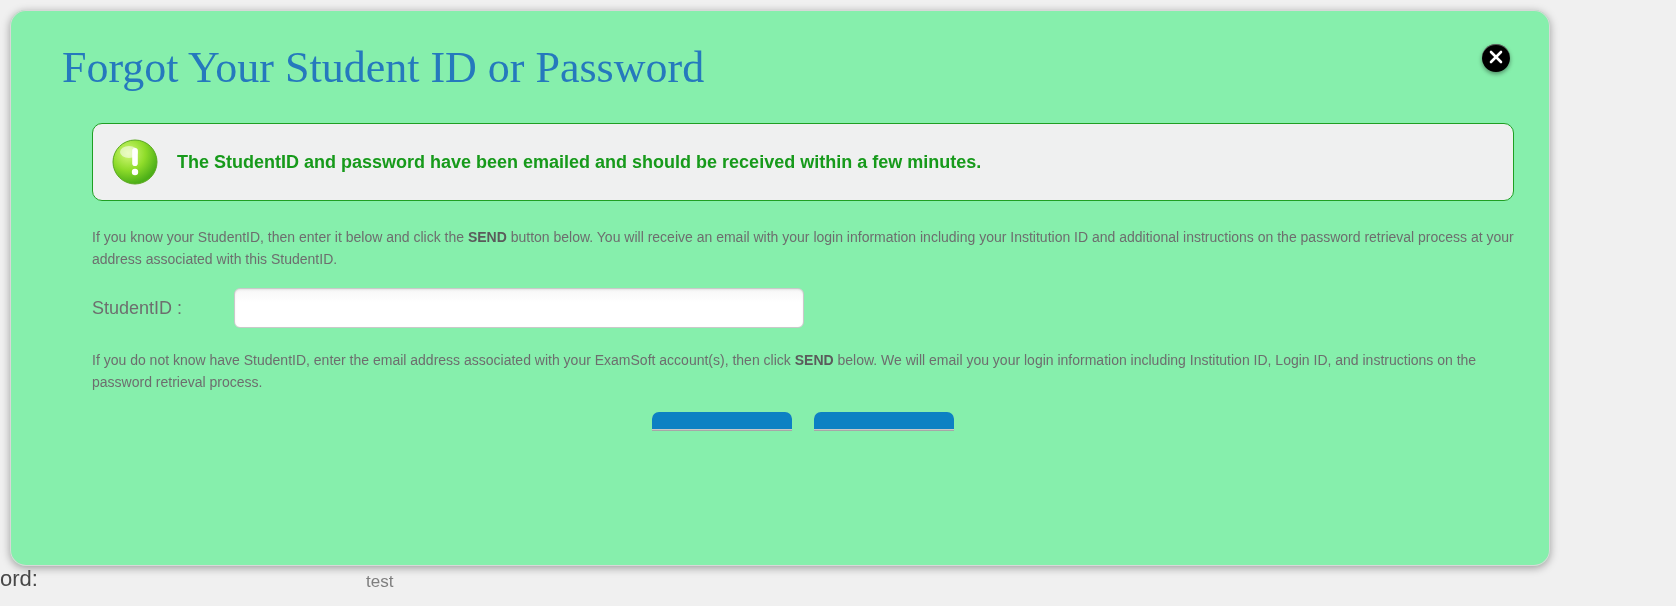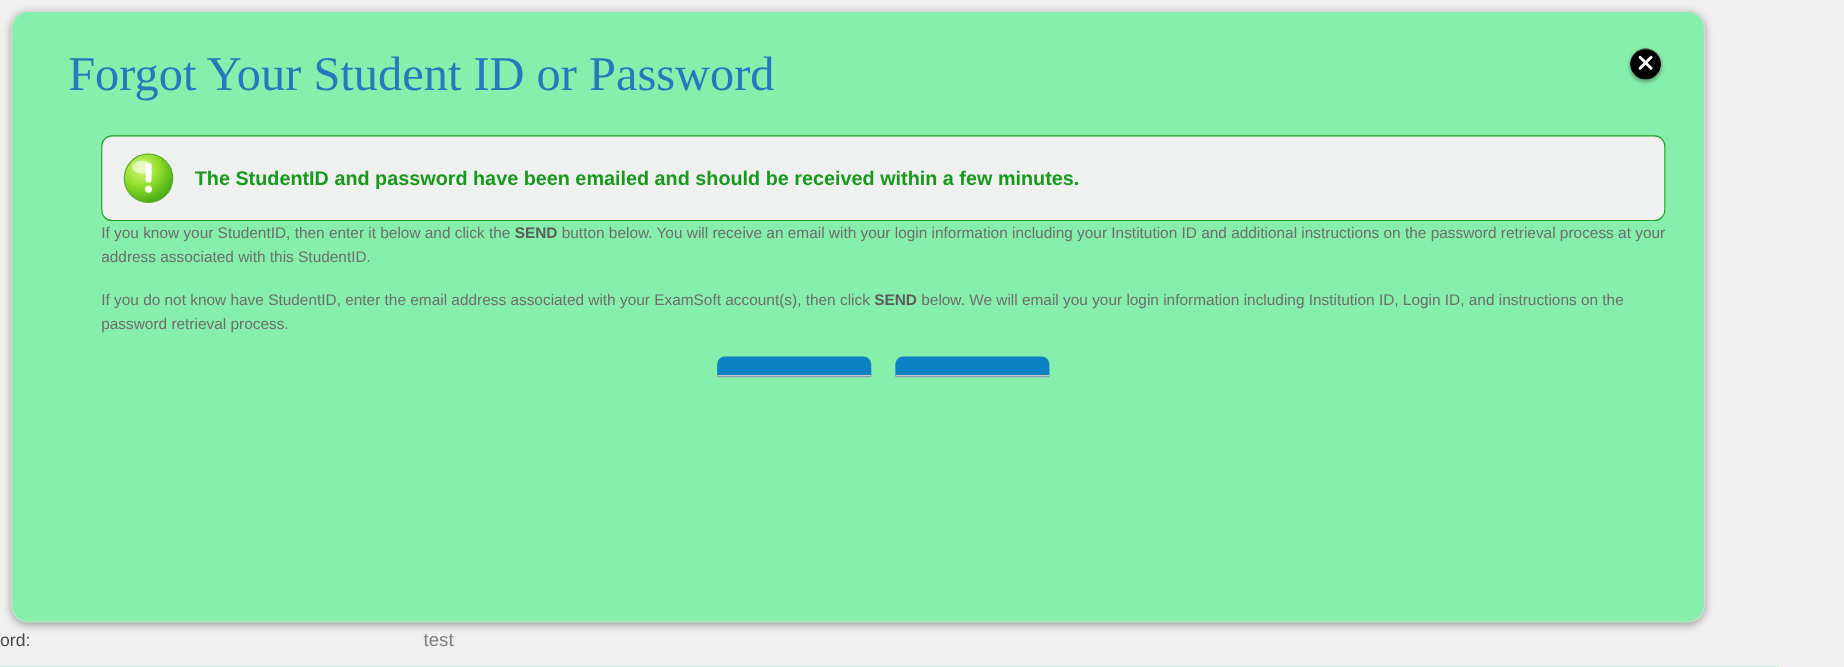--- a/index.html
+++ b/index.html
@@ -53,20 +53,21 @@
       padding-right: 0;
     }
     .alert {
       border: 1px solid #1f9f23;
       background: #eff0f0;
       border-radius: 10px;
       padding: 14px 18px;
       display: flex;
       align-items: center;
       gap: 18px;
+      margin-bottom: 26px;
     }
     .alert-icon {
       width: 48px;
       height: 48px;
       flex-shrink: 0;
     }
     .alert-text {
       color: #179a1b;
       font-size: 18px;
       font-weight: 600;
@@ -117,27 +118,27 @@
       border-top-left-radius: 7px;
       border-top-right-radius: 7px;
       box-shadow: 0 -1px 0 #c8c8c8 inset, 0 1px 0 #a7a7a7;
       cursor: pointer;
     }
     .backdrop-text {
       position: absolute;
       bottom: -6px;
       left: -10px;
       color: #484848;
-      font-size: 16px;
+      font-size: 22px;
       z-index: -1;
     }
     .backdrop-text2 {
       position: absolute;
       bottom: -6px;
-      left: 375px;
+      left: 356px;
       color: #7e7e7e;
       font-size: 17px;
       z-index: -1;
     }
     .outer {
       position: relative;
       width: 1556px;
       height: 576px;
     }
   </style>
@@ -179,20 +180,24 @@
             <circle cx="24" cy="34" r="3.2" fill="#fff"></circle>
           </svg>
         </span>
         <span class="alert-text">The StudentID and password have been emailed and should be received within a few minutes.</span>
       </div>
 
       <p class="paragraph">
         <span>If you know your StudentID, then enter it below and click the </span><strong>SEND</strong><span> button below. You will receive an email with your login information including your Institution ID and additional instructions on the password retrieval process at your address associated with this StudentID.</span>
       </p>
 
+      <div class="form-row">
+        <label class="form-label">StudentID :</label>
+        <input type="text" class="text-input" value="" style="">
+      </div>
 
       <p class="paragraph">
         <span>If you do not know have StudentID, enter the email address associated with your ExamSoft account(s), then click </span><strong>SEND</strong><span> below. We will email you your login information including Institution ID, Login ID, and instructions on the password retrieval process.</span>
       </p>
 
 
       <div class="button-row">
         <button class="btn"></button>
         <button class="btn"></button>
       </div>

